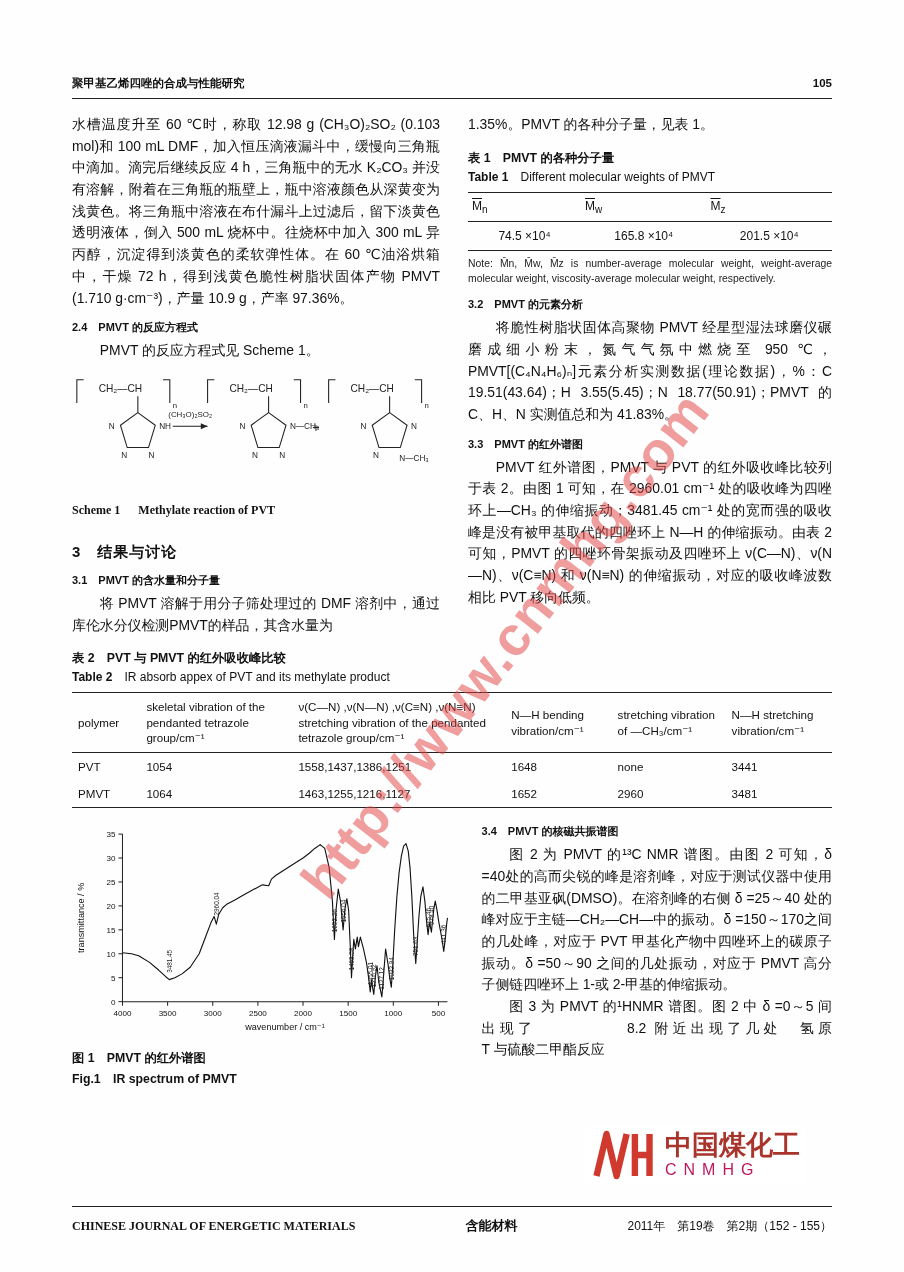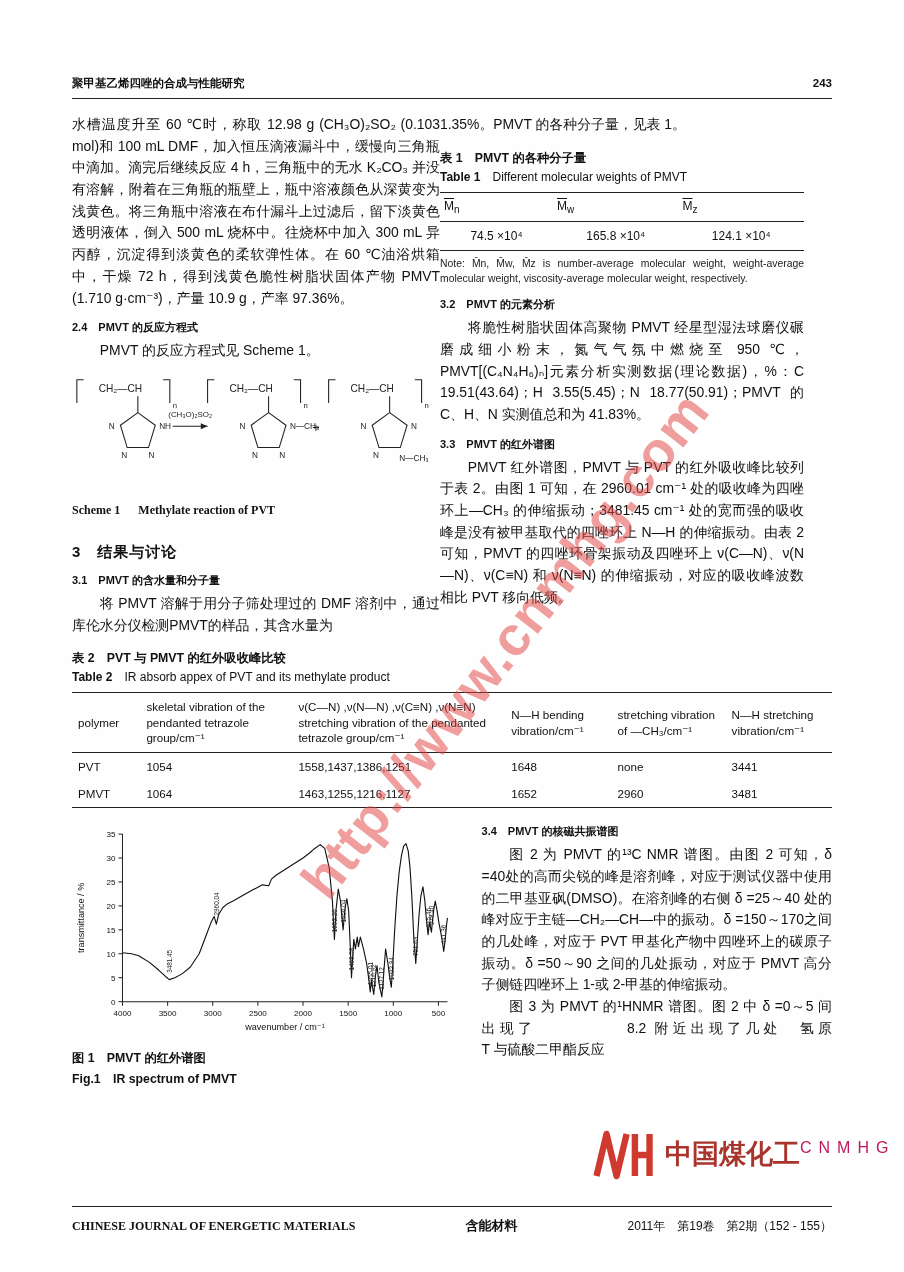--- a/index.html
+++ b/index.html
@@ -1,21 +1,21 @@
 <!DOCTYPE html>
 <html><head>
 <meta charset="utf-8">
 <style>
   html,body{margin:0;padding:0;background:#e8e8e8;}
   .page{position:relative;width:904px;height:1272px;margin:0 auto;background:#fefefe;
         font-family:"Liberation Sans","DejaVu Sans",sans-serif;color:#111;overflow:hidden;}
   .content{position:relative;padding:76px 72px 0 72px;}
   .header-row{display:flex;justify-content:space-between;align-items:baseline;font-size:11.5px;font-weight:bold;}
   .header-rule{border:none;border-top:1.4px solid #222;margin:7px 0 0 0;}
-  .columns{display:flex;margin-top:15px;}
+  .columns{display:flex;gap:28px;margin-top:15px;}
   .col-left{width:368px;}
   .col-right{width:364px;}
   .body-text{font-size:13.9px;line-height:1.56;text-align:justify;margin:0;}
   .indent{text-indent:2em;}
   .h-num{font-weight:bold;font-size:11px;margin:11px 0 5px 0;}
   .h-big{font-weight:bold;font-size:15px;margin:24px 0 8px 0;letter-spacing:1px;}
   .scheme-wrap{margin:10px 0 2px 0;}
   .scheme-svg{width:100%;height:auto;}
   .caption-line{font-size:12px;margin:2px 0 0 0;font-family:Liberation Serif, serif;}
   .caption-line .cap-label{font-weight:bold;}
@@ -35,21 +35,21 @@
   .table2-block{margin-top:8px;}
   .bottom-row{display:flex;gap:26px;margin-top:16px;}
   .fig-block{width:394px;}
   .fig-captions{margin-top:10px;}
   .fig-captions p{margin:0 0 4px 0;font-size:12.3px;font-weight:bold;}
   .right-bottom{width:360px;}
   .watermark{position:absolute;left:505px;top:645px;transform:translate(-50%,-50%) rotate(-52deg);
              font-size:55px;font-weight:600;letter-spacing:1px;color:rgba(226,68,68,0.52);
              white-space:nowrap;pointer-events:none;z-index:30;}
   .logo{position:absolute;left:585px;top:1126px;display:flex;align-items:center;gap:10px;z-index:40;background:rgba(255,255,255,0.75);padding:2px 6px;}
-  .logo-texts{display:flex;line-height:1.15;}
+  .logo-texts{display:flex;flex-direction:column;line-height:1.15;}
   .logo-zh{font-size:27px;font-weight:bold;color:#a8342c;}
   .logo-en{font-size:16px;letter-spacing:7px;color:#be185d;font-weight:normal;}
   .footer{position:absolute;left:72px;right:72px;top:1206px;border-top:1.2px solid #222;
           display:flex;justify-content:space-between;align-items:baseline;padding-top:10px;}
   .footer-journal-en{font-family:"Liberation Serif","DejaVu Serif",serif;font-weight:bold;font-size:12px;}
   .footer-journal-zh{font-weight:bold;font-size:13px;}
   .footer-issue{font-size:12px;}
   .s-text{fill:#222;}
   svg text{font-family:"Liberation Sans","DejaVu Sans",sans-serif;}
 </style>
@@ -57,21 +57,21 @@
 <body>
 
 <div class="page">
 
   <div class="watermark">http://www.cnmhg.com</div>
 
   <div class="content">
 
     <div class="header-row">
       <span>聚甲基乙烯四唑的合成与性能研究</span>
-      <span>243</span>
+      <span>105</span>
     </div>
     <hr class="header-rule">
 
     <div class="columns">
 
       <div class="col-left">
         <p class="body-text">水槽温度升至 60 ℃时，称取 12.98 g (CH₃O)₂SO₂ (0.103 mol)和 100 mL DMF，加入恒压滴液漏斗中，缓慢向三角瓶中滴加。滴完后继续反应 4 h，三角瓶中的无水 K₂CO₃ 并没有溶解，附着在三角瓶的瓶壁上，瓶中溶液颜色从深黄变为浅黄色。将三角瓶中溶液在布什漏斗上过滤后，留下淡黄色透明液体，倒入 500 mL 烧杯中。往烧杯中加入 300 mL 异丙醇，沉淀得到淡黄色的柔软弹性体。在 60 ℃油浴烘箱中，干燥 72 h，得到浅黄色脆性树脂状固体产物 PMVT (1.710 g·cm⁻³)，产量 10.9 g，产率 97.36%。</p>
 
         <p class="h-num">2.4　PMVT 的反应方程式</p>
         <p class="body-text indent">PMVT 的反应方程式见 Scheme 1。</p>
@@ -145,21 +145,21 @@
             <tr>
               <th><span class="mbar">M</span><sub>n</sub></th>
               <th><span class="mbar">M</span><sub>w</sub></th>
               <th><span class="mbar">M</span><sub>z</sub></th>
             </tr>
           </thead>
           <tbody>
             <tr>
               <td>74.5 ×10⁴</td>
               <td>165.8 ×10⁴</td>
-              <td>124.1 ×10⁴</td>
+              <td>201.5 ×10⁴</td>
             </tr>
           </tbody>
         </table>
         <p class="note">Note: M̄n, M̄w, M̄z is number-average molecular weight, weight-average molecular weight, viscosity-average molecular weight, respectively.</p>
 
         <p class="h-num">3.2　PMVT 的元素分析</p>
         <p class="body-text indent">将脆性树脂状固体高聚物 PMVT 经星型湿法球磨仪碾磨成细小粉末，氮气气氛中燃烧至 950 ℃，PMVT[(C₄N₄H₆)ₙ]元素分析实测数据(理论数据)，%：C 19.51(43.64)；H 3.55(5.45)；N 18.77(50.91)；PMVT 的 C、H、N 实测值总和为 41.83%。</p>
 
         <p class="h-num">3.3　PMVT 的红外谱图</p>
         <p class="body-text indent">PMVT 红外谱图，PMVT 与 PVT 的红外吸收峰比较列于表 2。由图 1 可知，在 2960.01 cm⁻¹ 处的吸收峰为四唑环上—CH₃ 的伸缩振动；3481.45 cm⁻¹ 处的宽而强的吸收峰是没有被甲基取代的四唑环上 N—H 的伸缩振动。由表 2 可知，PMVT 的四唑环骨架振动及四唑环上 ν(C—N)、ν(N—N)、ν(C≡N) 和 ν(N≡N) 的伸缩振动，对应的吸收峰波数相比 PVT 移向低频。</p>

